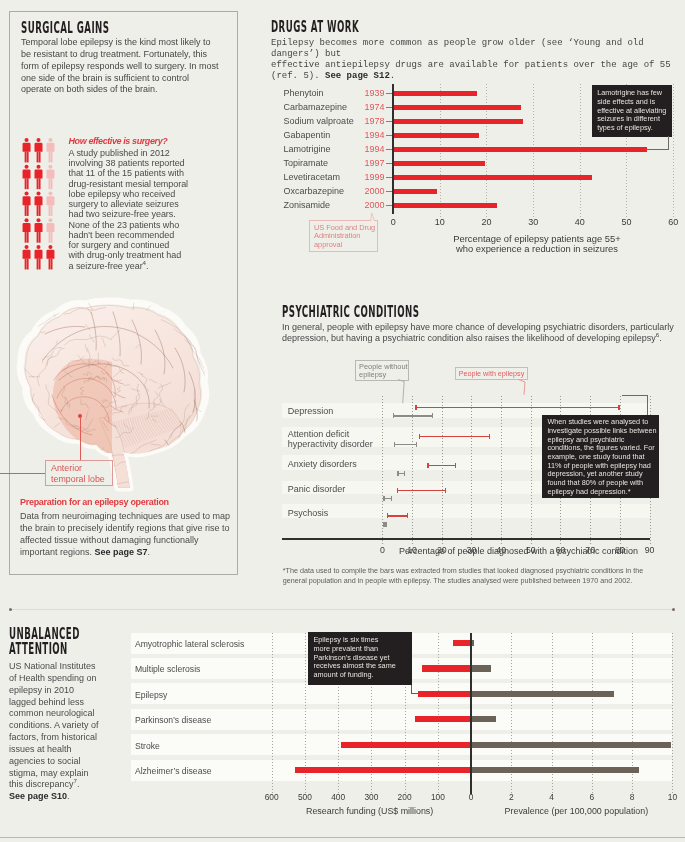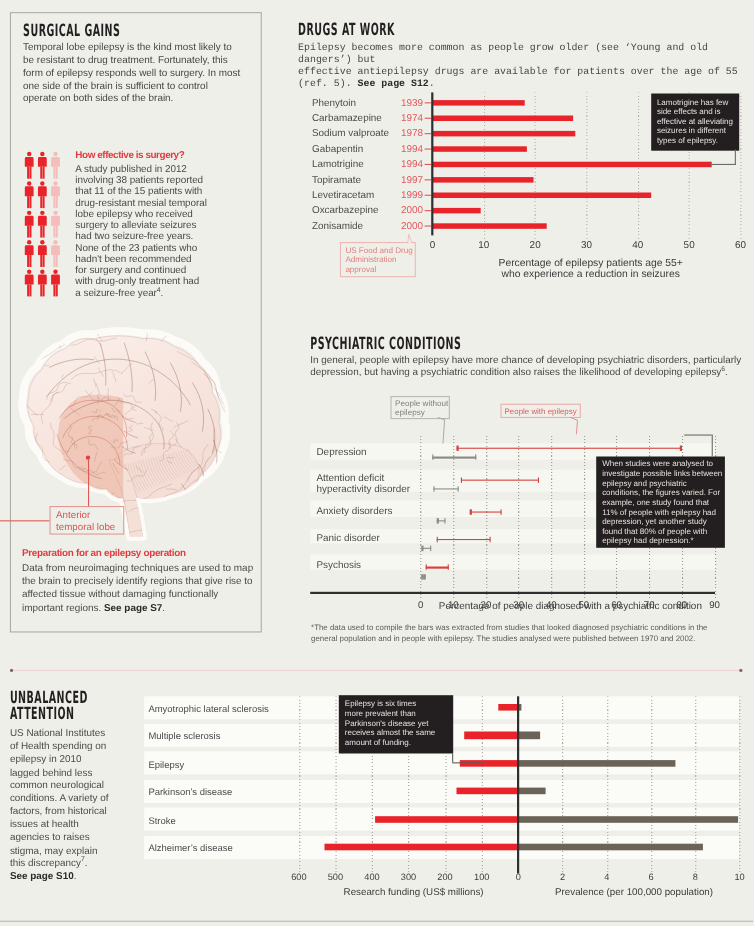--- a/index.html
+++ b/index.html
@@ -19,21 +19,21 @@
   #sep-line{left:10px;top:609.3px;width:663.5px;height:1.2px;background:#ecd5d0;}
   #sep-dot{left:8.6px;top:608.1px;width:3.2px;height:3.2px;border-radius:50%;background:#7d6b62;}
   #bottom-line{left:0px;top:836.6px;width:685px;height:1px;background:#b9b8b0;}
   #sep-dot2{left:671.8px;top:608.1px;width:3.2px;height:3.2px;border-radius:50%;background:#7d6b62;}
   .hdg2{font-family:"DejaVu Sans Condensed","DejaVu Sans",sans-serif;font-weight:bold;color:#231f20;
         display:inline-block;transform-origin:left top;white-space:nowrap;}
   #sg-title{left:21px;top:20px;font-size:15.4px;letter-spacing:0.7px;transform:scaleX(0.625);line-height:16px;}
   #sg-intro{left:21px;top:37px;width:210px;font-size:9px;line-height:11.85px;}
   #sg-pictogram{left:22.1px;top:138px;width:36px;height:133px;overflow:visible;}
   #sg-callout{left:68.5px;top:136px;width:125px;}
-  .callout-title{font-size:9px;font-weight:bold;line-height:11.8px;color:#e03b41;letter-spacing:-0.4px;}
+  .callout-title{font-size:9px;font-weight:bold;line-height:11.8px;color:#e03b41;letter-spacing:-0.4px;font-style:italic;}
 
   
   #sg-brain{left:19px;top:300px;width:186px;height:188px;overflow:visible;}
   .brain-halo{fill:none;stroke:#fdfbf8;stroke-width:7;stroke-linejoin:round;}
   .brain-body{fill:url(#brainGrad);stroke:#ddc0b5;stroke-width:0.55;}
   .cereb{fill:#f4ded6;stroke:#ddb9ac;stroke-width:0.5;}
   .stem{fill:#f5e0d8;stroke:#ddb9ac;stroke-width:0.5;}
   .cereb-lines path{fill:none;stroke:#caa192;stroke-width:0.4;opacity:0.62;}
   .lobe{fill:#e89a7f;opacity:0.38;}
   .tl-sulci path{fill:none;stroke:#c0604c;stroke-width:0.62;stroke-linecap:round;opacity:0.6;}
@@ -105,21 +105,21 @@
   #ua-body{left:9px;top:661px;width:110px;font-size:9px;line-height:11.85px;color:#4b4b4b;}
   #ua-seepage{left:9px;top:791px;font-size:9px;line-height:11.85px;color:#4b4b4b;}
   #ua-chart{left:471.1px;top:632.5px;width:201.3px;height:161px;}
   #ua-chart .bands i{position:absolute;left:-340.1px;width:541.4px;height:21px;background:#fbfbf7;}
   #ua-chart .grid i{position:absolute;top:0;width:1px;height:161px;
       background:repeating-linear-gradient(to bottom,#a6a399 0 1px,transparent 1px 3px);}
   #ua-chart .axis-v{position:absolute;left:-0.7px;top:0;width:1.4px;height:161px;background:#2f2f2f;}
   #ua-chart .ticks span{position:absolute;top:159px;font-size:8.4px;color:#3b3b3b;transform:translateX(-50%);}
   #ua-chart .rows .lbl{position:absolute;font-size:8.6px;color:#4b4b4b;white-space:nowrap;left:-336.2px;}
   #ua-chart .rows .bar{position:absolute;height:6.4px;}
-  #ua-xlabel-left{left:296px;top:806.3px;width:160px;text-align:center;font-size:8.9px;color:#3b3b3b;}
+  #ua-xlabel-left{left:306px;top:806.3px;width:160px;font-size:8.9px;color:#3b3b3b;}
   #ua-xlabel-right{left:496.4px;top:806.3px;width:160px;text-align:center;font-size:8.9px;color:#3b3b3b;}
   #ua-anno{left:308.1px;top:632.4px;width:103.6px;height:52.5px;background:#231f20;box-sizing:border-box;
       font-size:7.3px;line-height:8.64px;color:#e4e2dd;padding:4px 2px 0 5.4px;letter-spacing:-0.02px;white-space:nowrap;}
   #ua-anno-leader-v{left:411px;top:685px;width:1px;height:8px;background:#5e5e56;}
   #ua-anno-leader-h{left:411px;top:692.5px;width:28px;height:1px;background:#5e5e56;}
   .callout-body{font-size:9px;line-height:10.25px;color:#4b4b4b;letter-spacing:-0.05px;}
 </style>
 </head>
 <body>
 
@@ -700,21 +700,21 @@
 <div class="abs hdg2" id="ua-title2">ATTENTION</div>
 <div class="abs" id="ua-body">
       <div>US National Institutes</div>
       <div>of Health spending on</div>
       <div>epilepsy in 2010</div>
       <div>lagged behind less</div>
       <div>common neurological</div>
       <div>conditions. A variety of</div>
       <div>factors, from historical</div>
       <div>issues at health</div>
-      <div>agencies to raises</div>
+      <div>agencies to social</div>
       <div>stigma, may explain</div>
       <div>this discrepancy<sup>7</sup><span>. </span></div>
     </div>
 <div class="abs" id="ua-seepage"><span class="bld">See page S10</span><span>.</span></div>
 
 <div class="abs chart" id="ua-chart">
   <div class="bands" id="ua-bands">
         <i style="top:0.0px"></i>
         <i style="top:25.4px"></i>
         <i style="top:50.9px"></i>

